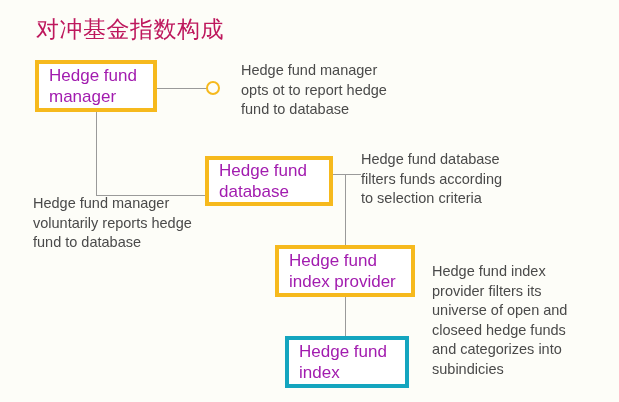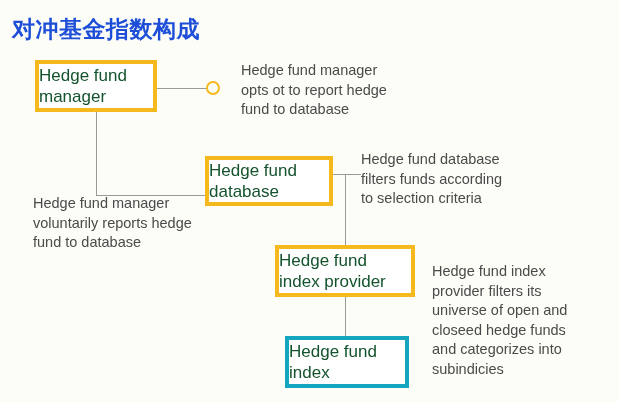--- a/index.html
+++ b/index.html
@@ -16,39 +16,40 @@
   #canvas {
     position: relative;
     width: 619px;
     height: 402px;
     background: #fdfdf8;
   }
 
   
   .title {
     position: absolute;
-    left: 12px;
+    left: 36px;
     top: 14px;
     font-size: 23px;
-    font-weight: bold;
-    color: #1d4ed8;
+    font-weight: normal;
+    color: #be185d;
     letter-spacing: 0.5px;
     white-space: nowrap;
   }
 
   
   .node {
     position: absolute;
     box-sizing: border-box;
     background: #ffffff;
     display: flex;
     align-items: center;
+    padding-left: 10px;
     font-size: 17px;
     line-height: 1.25;
-    color: #14532d;
+    color: #a21caf;
   }
   .node .node-label {
     display: block;
     white-space: pre-line;
   }
   .node-yellow {
     border: 4px solid #f6b91d;
   }
   .node-teal {
     border: 4px solid #14a5bf;

